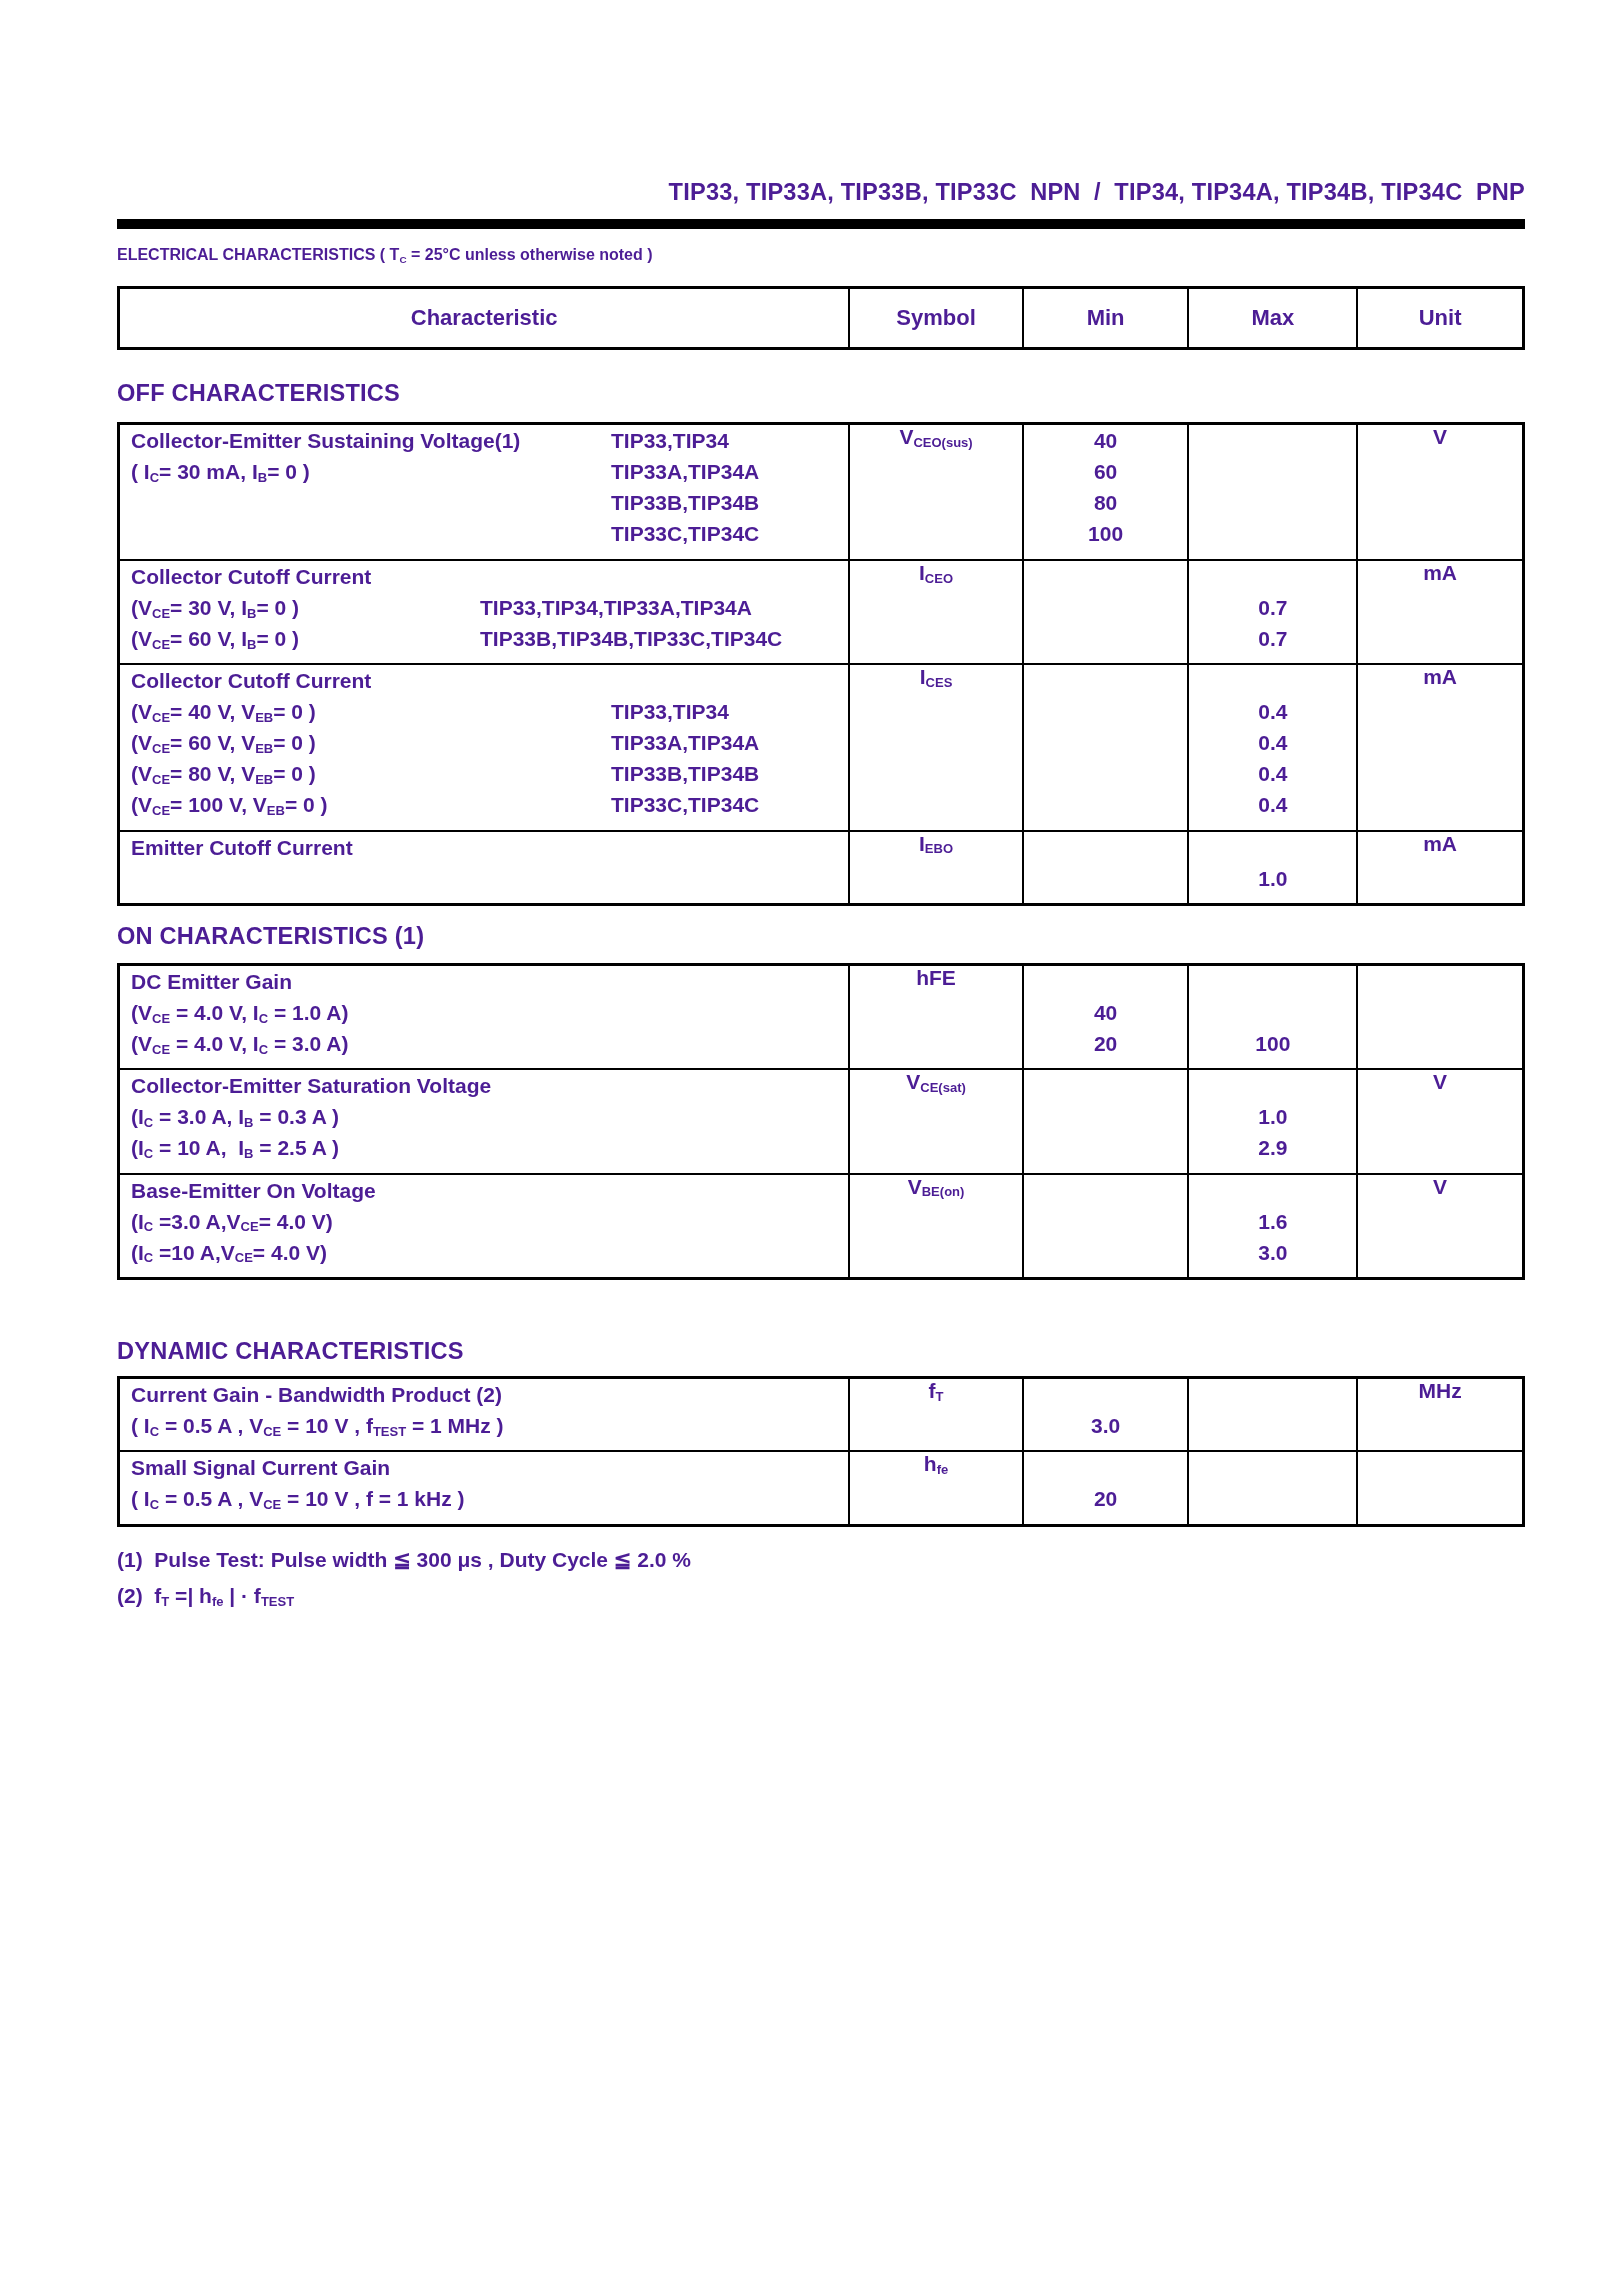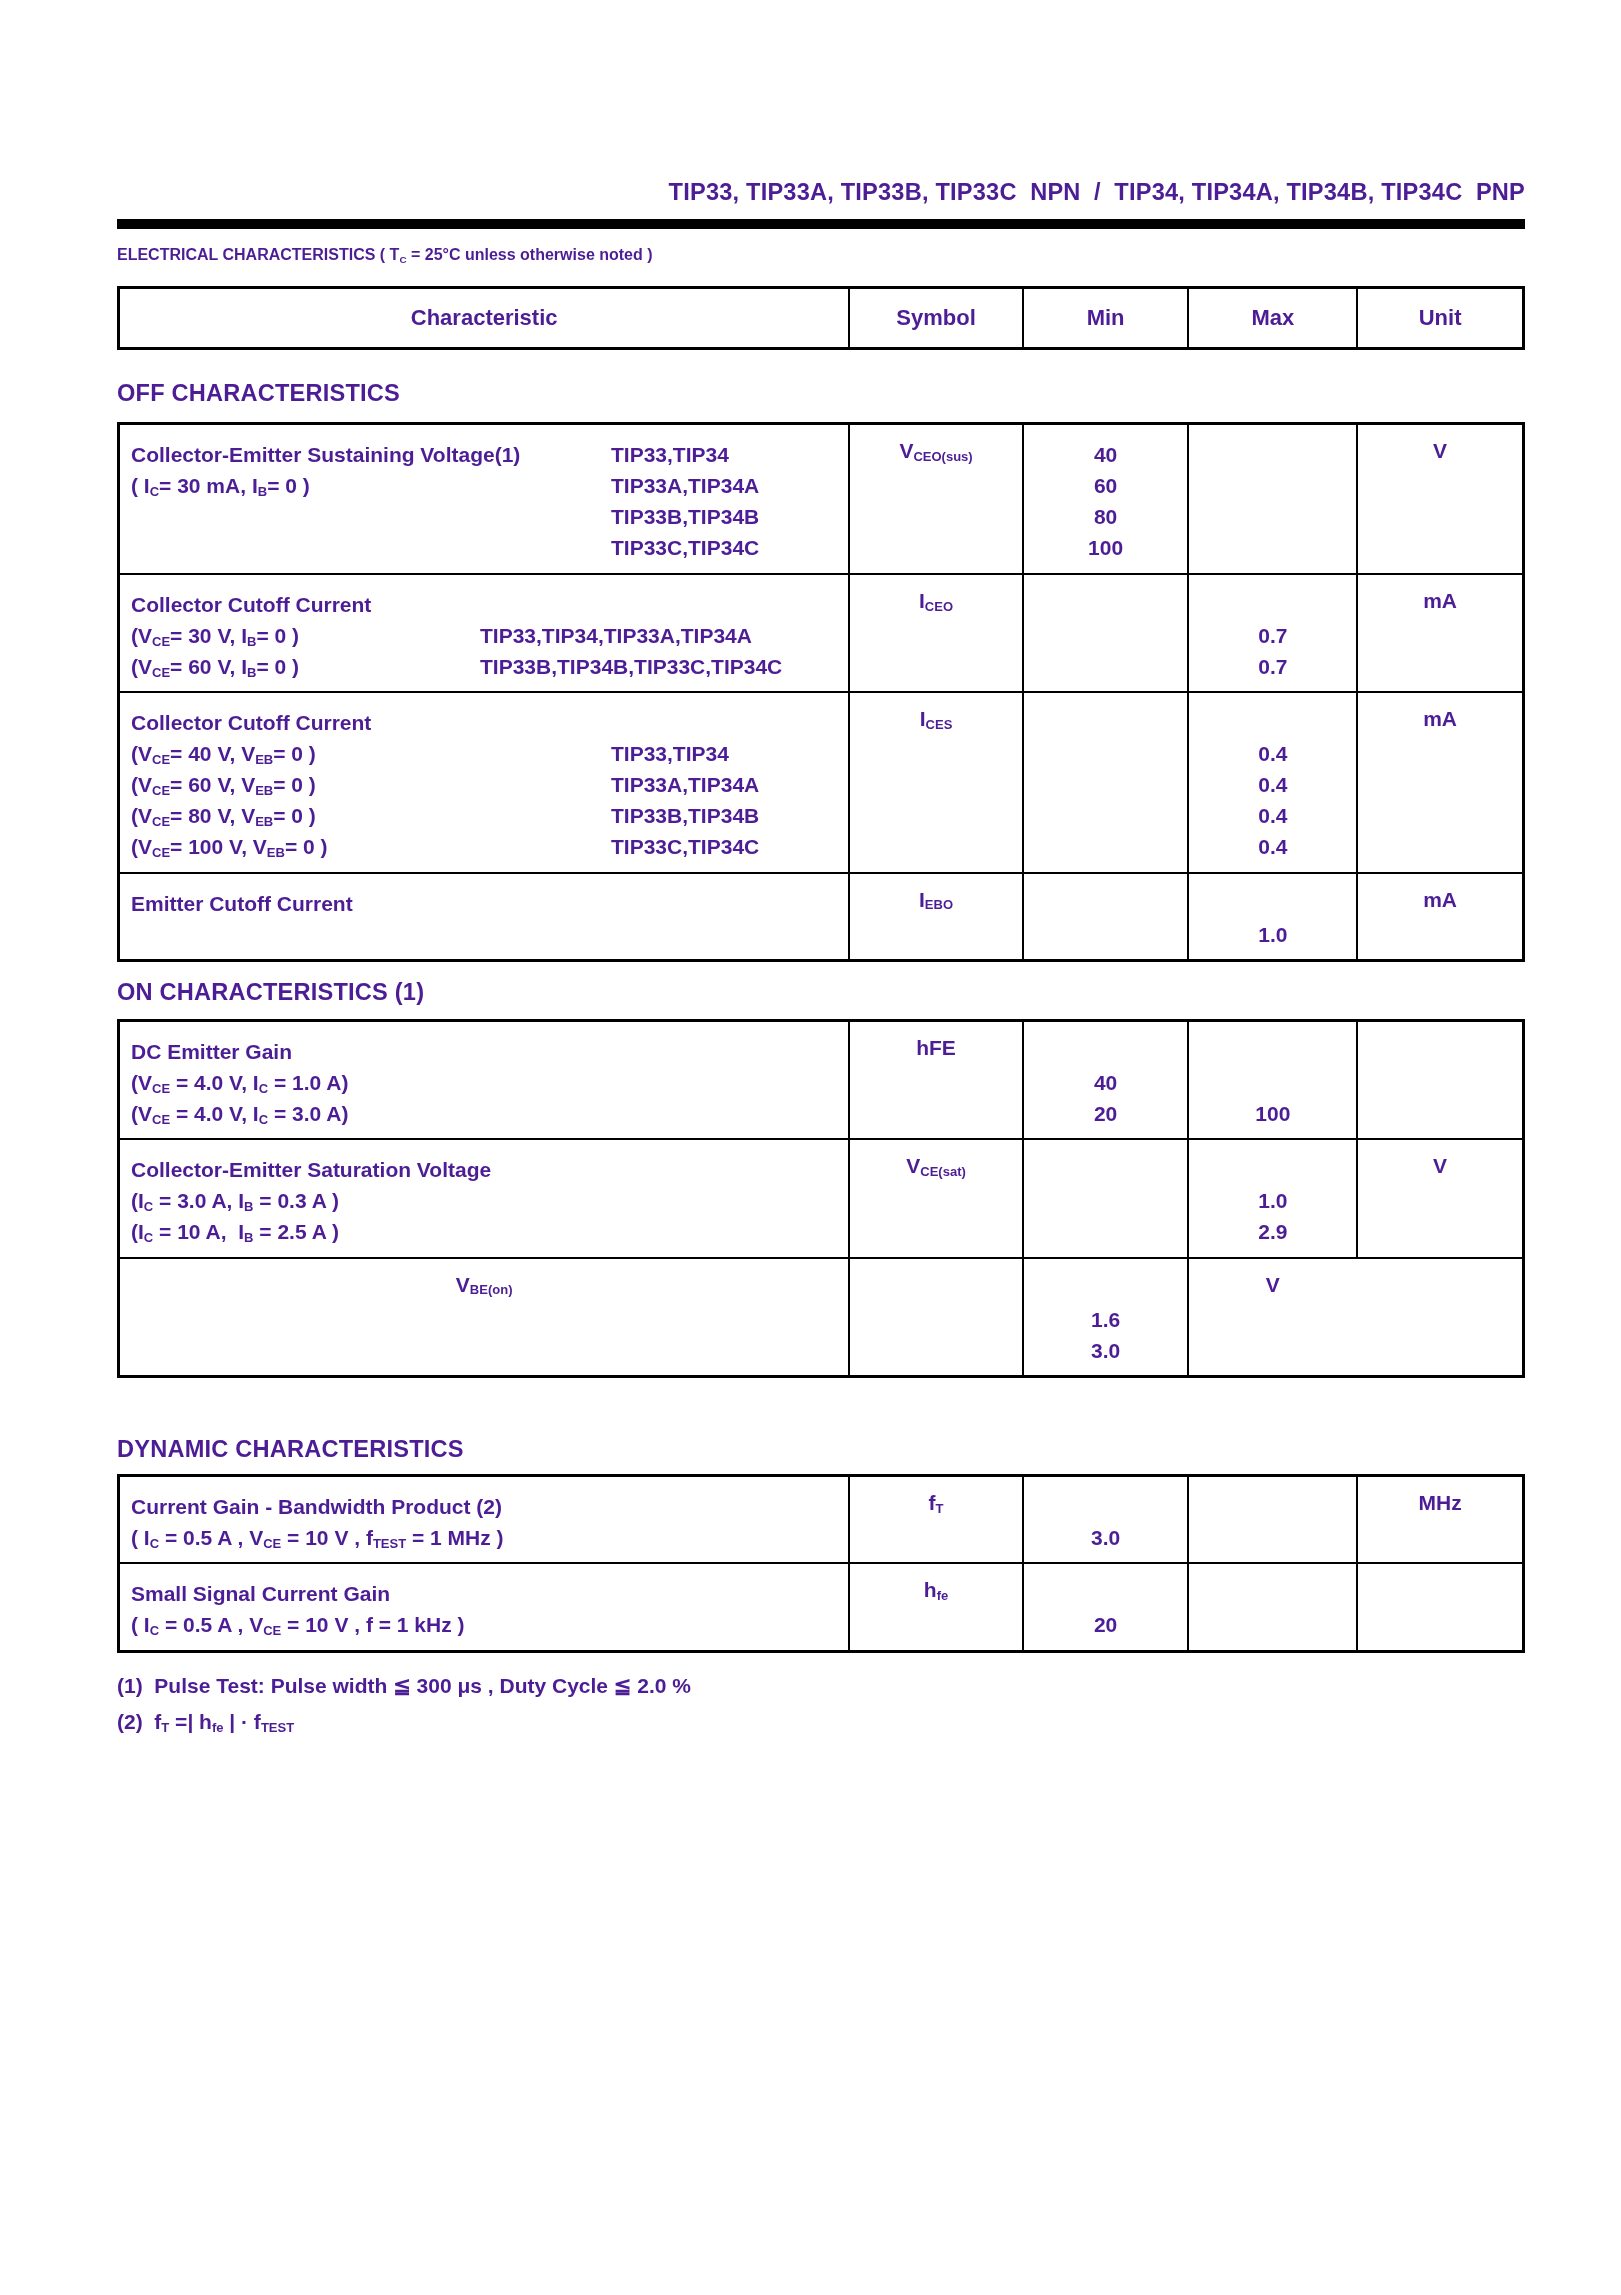--- a/index.html
+++ b/index.html
@@ -66,21 +66,21 @@
   .heading-dyn { margin-top: 58px; }
   .spec-table {
     margin-top: 15.7px;
     border: 3.1px solid #000;
   }
   .heading-on + .spec-table { margin-top: 12.6px; }
   .heading-dyn + .spec-table { margin-top: 11px; }
   .t-row { }
   .t-row + .t-row { border-top: 2.4px solid #000; }
   .cell {
-    padding-top: 14px;
+    padding-top: 0;
     padding-bottom: 9.4px;
     border-left: 2.4px solid #000;
     font-size: 21px;
   }
   .cell:first-child { border-left: none; }
   .c-char { padding-left: 11px; padding-right: 4.7px; }
   .c-char .line {
     position: relative;
     height: 31px;
     line-height: 31px;
@@ -248,20 +248,25 @@
             <div class="vline"></div>
           </div>
           <div class="cell c-val">
             <div class="vline"></div>
             <div class="vline">1.0</div>
             <div class="vline">2.9</div>
           </div>
           <div class="cell c-unit"><span class="unit">V</span></div>
         </div>
         <div class="t-row grid-cols">
+          <div class="cell c-char">
+            <div class="line"><span class="cond">Base-Emitter On Voltage</span></div>
+            <div class="line"><span class="cond">(I<sub>C</sub> =3.0 A,V<sub>CE</sub>= 4.0 V)</span></div>
+            <div class="line"><span class="cond">(I<sub>C</sub> =10 A,V<sub>CE</sub>= 4.0 V)</span></div>
+          </div>
           <div class="cell c-sym"><span class="sym">V<sub>BE(on)</sub></span></div>
           <div class="cell c-val">
             <div class="vline"></div>
             <div class="vline"></div>
             <div class="vline"></div>
           </div>
           <div class="cell c-val">
             <div class="vline"></div>
             <div class="vline">1.6</div>
             <div class="vline">3.0</div>

